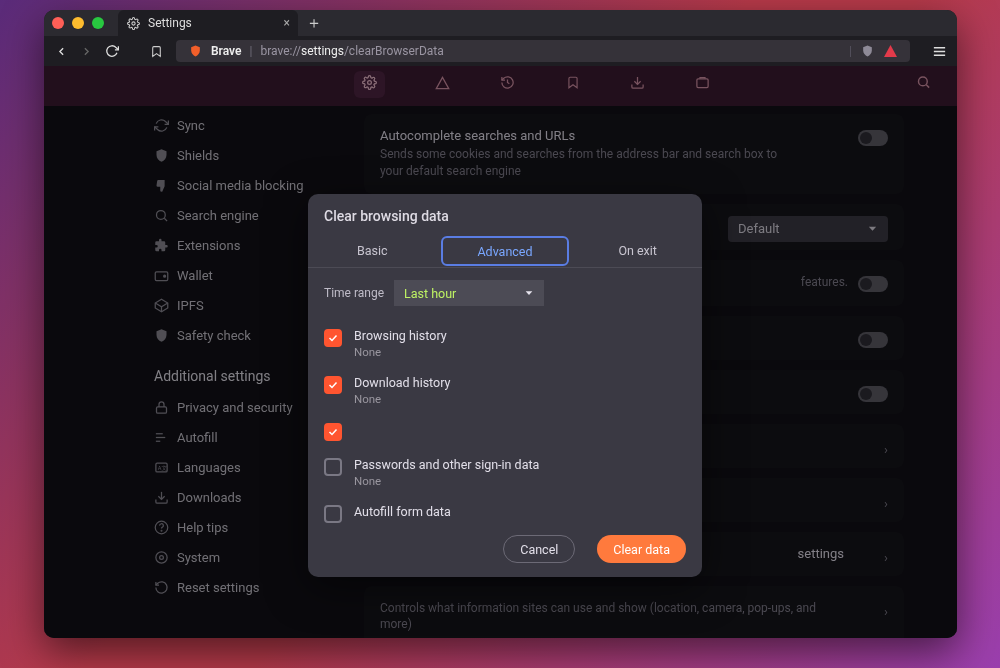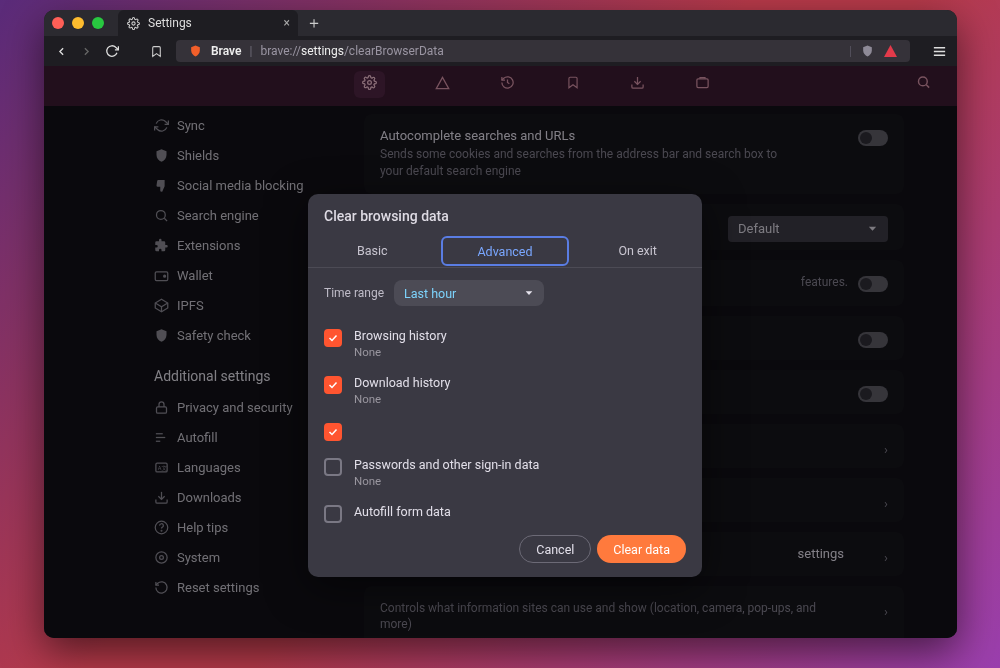--- a/index.html
+++ b/index.html
@@ -45,29 +45,29 @@
   .chev{position:absolute;right:16px;top:18px;color:#7b7884}
   
   .scrim{position:absolute;inset:0;background:rgba(0,0,0,.40);}
   .modal{position:absolute;left:264px;top:128px;width:394px;background:#3a3943;color:#dedbe4;border-radius:10px;box-shadow:0 10px 40px rgba(0,0,0,.5);padding-bottom:14px}
   .modal h3{font-size:14px;font-weight:500;padding:14px 16px 10px}
   .tabsrow{display:flex;height:34px;border-bottom:1px solid #4c4b55}
   .mtab{flex:1;display:flex;align-items:center;justify-content:center;font-size:12.5px;color:#c8c5d0;cursor:pointer}
   .mtab.active{color:#7aa7ff;outline:2px solid #5a7de3;outline-offset:-2px;border-radius:6px;margin:2px 4px;height:30px}
   .range{display:flex;align-items:center;gap:10px;padding:12px 16px}
   .range label{font-size:12px;color:#bfbcc8}
-  .range .select2{background:#4c4b55;border-radius:8px;height:26px;display:flex;align-items:center;justify-content:space-between;padding:0 10px;width:150px;font-size:12.5px;color:#7dd3fc}
+  .range .select2{background:#4c4b55;border-radius:0;height:26px;display:flex;align-items:center;justify-content:space-between;padding:0 10px;width:150px;font-size:12.5px;color:#bef264}
   .list{padding:2px 16px 4px}
   .li{display:flex;align-items:flex-start;gap:12px;padding:8px 0}
   .chk{width:18px;height:18px;border-radius:4px;border:2px solid #7a7884;flex-shrink:0;display:flex;align-items:center;justify-content:center;margin-top:1px}
   .chk.on{background:#ff5530;border-color:#ff5530}
   .chk.on svg{stroke:#fff}
   .li .t{font-size:12.5px;color:#e2dfe9}
   .li .s{font-size:11.5px;color:#99969f;margin-top:2px}
-  .btns{display:flex;justify-content:flex-end;gap:6px;padding:8px 16px 0}
+  .btns{display:flex;justify-content:flex-end;gap:22px;padding:8px 16px 0}
   .btn{height:28px;border-radius:14px;padding:0 16px;font-size:12.5px;display:flex;align-items:center;cursor:pointer}
   .btn.secondary{border:1px solid #6c6a76;color:#e2dfe9;background:transparent}
   .btn.primary{background:#ff7a3d;color:#fff;border:none}
 </style>
 </head>
 <body>
 
 <div class="window">
 
   <div class="titlebar">

